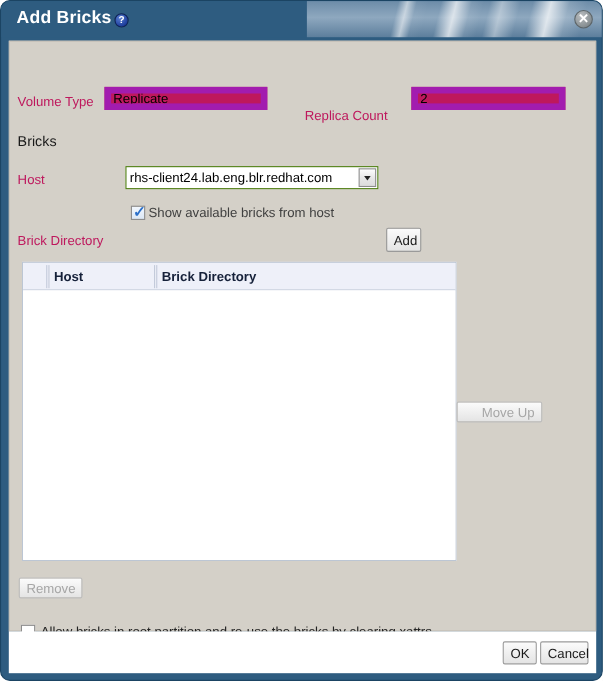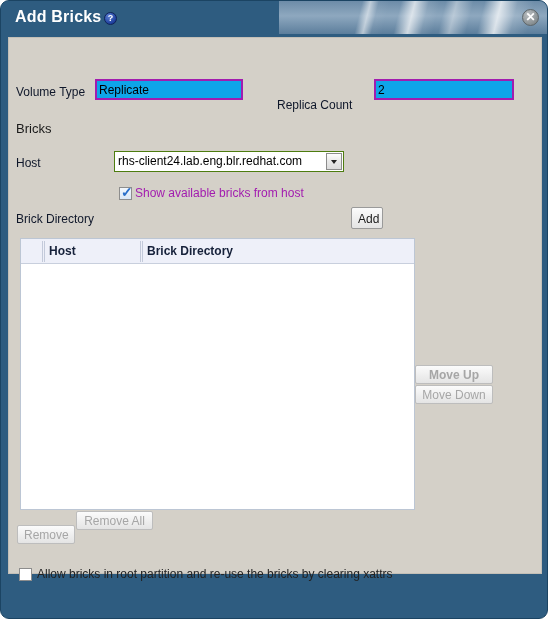--- a/index.html
+++ b/index.html
@@ -98,29 +98,29 @@
     width: 534px;
     height: 537px;
     box-sizing: border-box;
     background: #d4d0c8;
     border: 1px solid #c3bfb7;
   }
 
   .field-label {
     position: absolute;
     font-size: 12px;
-    color: #0f172a;
+    color: #be185d;
     white-space: nowrap;
     text-align: center;
   }
   .text-input {
     position: absolute;
     box-sizing: border-box;
-    background: #0ea5e9;
-    border: 2px solid #a21caf;
+    background: #be185d;
+    border: 6px solid #a21caf;
     font-family: "Liberation Sans", sans-serif;
     font-size: 12px;
     color: #000000;
     padding: 0 2px;
     line-height: 18px;
   }
 
   
   #volume-type-label { left: 7px; top: 47px; }
   #volume-type-input { left: 86px; top: 41px; width: 148px; height: 21px; }
@@ -200,35 +200,35 @@
     left: 1px; top: -3px;
     font-size: 14px;
     font-weight: bold;
     color: #2a6fc9;
     line-height: 14px;
   }
   #show-bricks-label {
     position: absolute;
     left: 16px; top: 0;
     font-size: 12px;
-    color: #a21caf;
+    color: #404040;
     white-space: nowrap;
   }
 
   
   .btn {
     position: absolute;
     box-sizing: border-box;
     background: linear-gradient(180deg, #fbfbfb 0%, #f0f0f0 48%, #e4e4e4 100%);
     border: 1px solid #9a9a9a;
     border-radius: 2px;
     font-family: "Liberation Sans", sans-serif;
     font-size: 12px;
     color: #1a1a1a;
-    text-align: center;
+    text-align: right;
     white-space: nowrap;
   }
   .btn.disabled { color: #a6a6a6; border-color: #bdbdbd; }
 
   #add-button { left: 342px; top: 169px; width: 32px; height: 22px; line-height: 20px; }
 
   
   #bricks-table {
     position: absolute;
     left: 11px; top: 200px;
@@ -271,21 +271,21 @@
   #th-col2 { left: 120px; width: 273px; }
   #bricks-table-body {
     position: absolute;
     left: 0; top: 25px;
     width: 100%;
     bottom: 0;
     background: #ffffff;
   }
 
   
-  #move-up-button { left: 406px; top: 327px; width: 78px; height: 19px; line-height: 17px; font-weight: bold; }
+  #move-up-button { left: 406px; top: 327px; width: 78px; height: 19px; line-height: 17px; }
   #move-down-button { left: 406px; top: 347px; width: 78px; height: 19px; line-height: 17px; }
 
   
   #remove-button { left: 8px; top: 473px; width: 58px; height: 19px; line-height: 17px; margin-top: 14px; }
   #remove-all-button { left: 67px; top: 473px; width: 77px; height: 19px; line-height: 17px; }
 
   
   #allow-bricks-row {
     position: absolute;
     left: 10px; top: 529px;
@@ -359,26 +359,28 @@
         <div class="th-sep" style="left:23px;"></div>
         <div class="th" id="th-col1">Host</div>
         <div class="th-sep" style="left:119px;"></div>
         <div class="th-sep" style="left:121px;"></div>
         <div class="th" id="th-col2">Brick Directory</div>
       </div>
       <div id="bricks-table-body"></div>
     </div>
 
     <button class="btn disabled" id="move-up-button">Move Up</button>
-    <button class="btn disabled" id="move-down-button">Move Down</button>
 
     <button class="btn disabled" id="remove-button">Remove</button>
-    <button class="btn disabled" id="remove-all-button">Remove All</button>
 
     <div id="allow-bricks-row">
       <span class="checkbox-box"></span>
       <span id="allow-bricks-label">Allow bricks in root partition and re-use the bricks by clearing xattrs</span>
     </div>
 
   </div>
 
+  <div id="footer-bar">
+    <button class="btn" id="ok-button">OK</button>
+    <button class="btn" id="cancel-button">Cancel</button>
+  </div>
 
 </div>
 
 </body></html>

